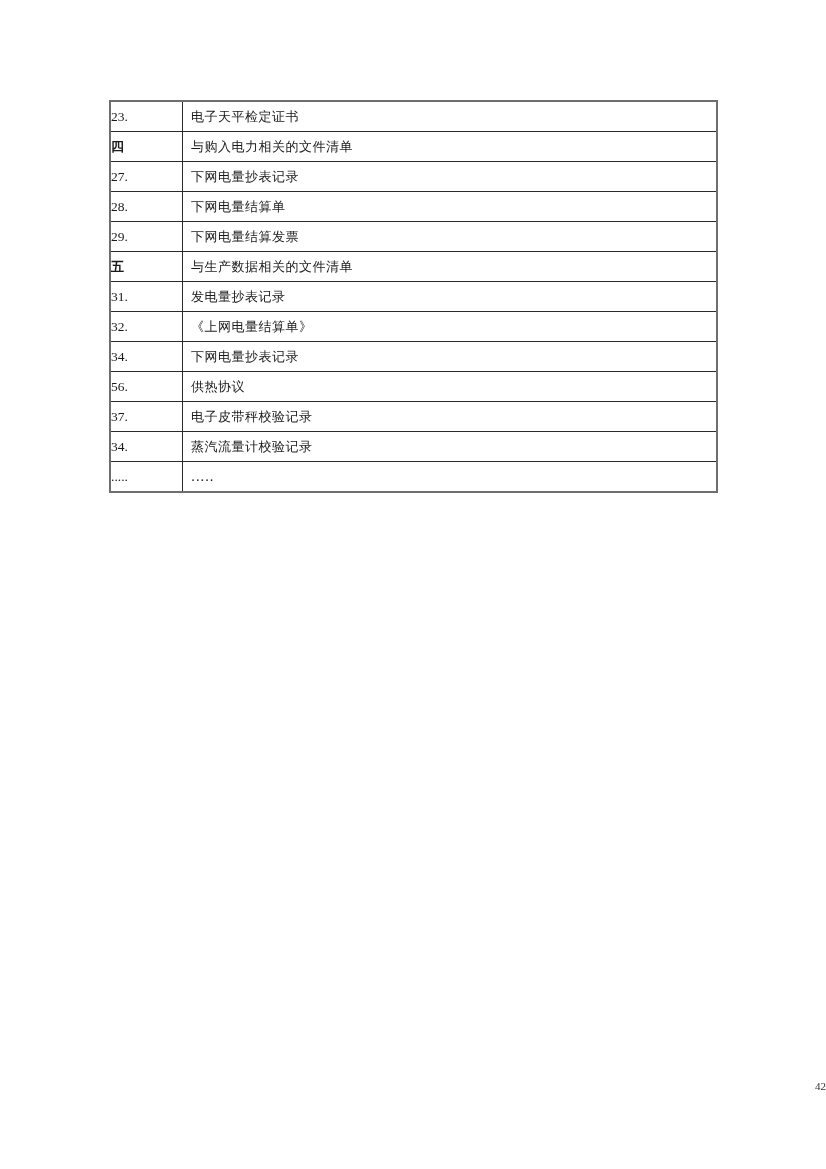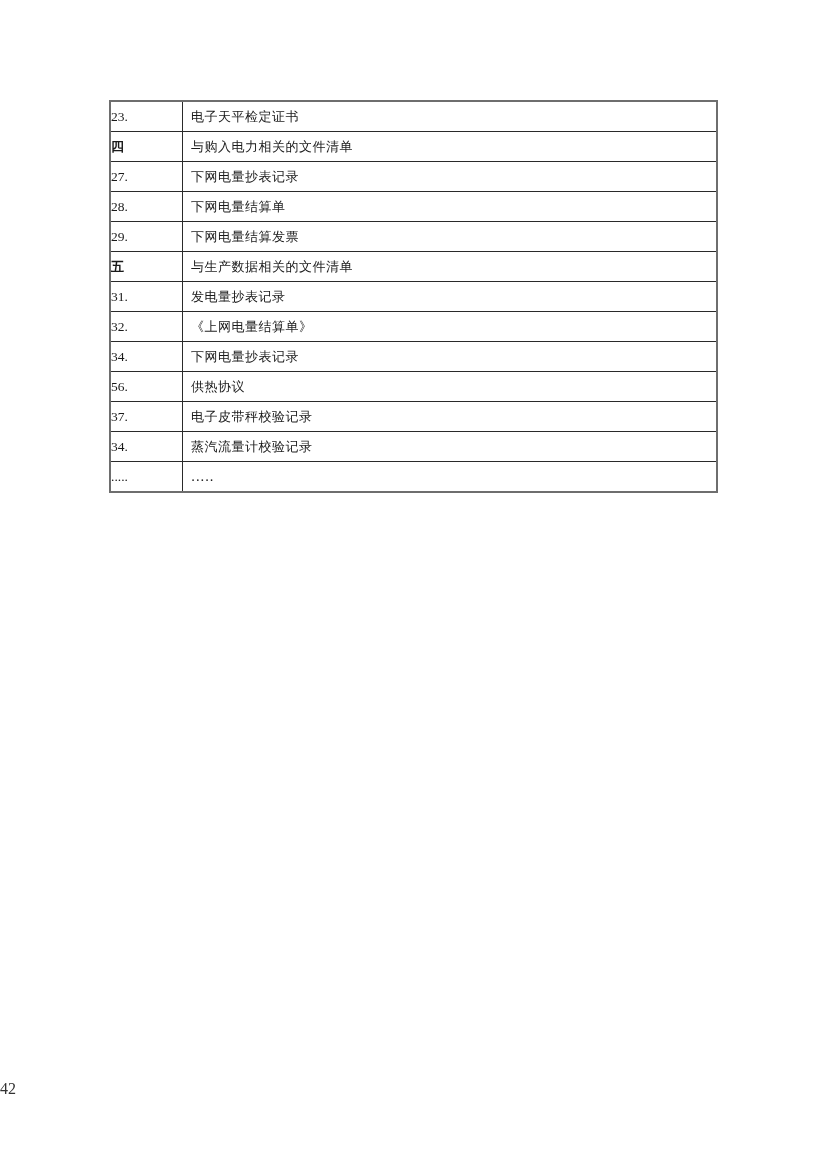--- a/index.html
+++ b/index.html
@@ -4,22 +4,22 @@
 <style>
   html, body { margin: 0; padding: 0; background: #ffffff; }
   body { width: 826px; height: 1169px; position: relative; overflow: hidden;
          font-family: "DejaVu Serif", "Liberation Serif", serif; color: #1a1a1a; }
   .doc-table { position: absolute; left: 109px; top: 100px; width: 609px;
                border-collapse: collapse; border: 2px solid #6e6e6e; table-layout: fixed; }
   .doc-table td { height: 29px; border: 1px solid #2a2a2a; font-size: 13px; padding: 0; }
   .doc-table td.num { width: 71px; font-family: "Liberation Serif", serif; font-size: 13.5px; margin-left: 8px; }
   .doc-table td.num.section { font-weight: bold; font-family: "DejaVu Serif", serif; font-size: 13px; }
   .doc-table td.txt { padding-left: 8px; letter-spacing: 0.5px; margin-left: 36px; }
-  .page-number { position: absolute; left: 0; width: 826px; top: 1080px; text-align: left;
-                 font-family: "Liberation Serif", serif; font-size: 16px; color: #333; }
+  .page-number { position: absolute; left: 0; width: 826px; top: 1080px; text-align: right;
+                 font-family: "Liberation Serif", serif; font-size: 11px; color: #333; }
 </style>
 </head>
 <body>
 
 <table class="doc-table">
   <tbody>
     <tr>
         <td class="num">23.</td>
         <td class="txt">电子天平检定证书</td>
       </tr>

